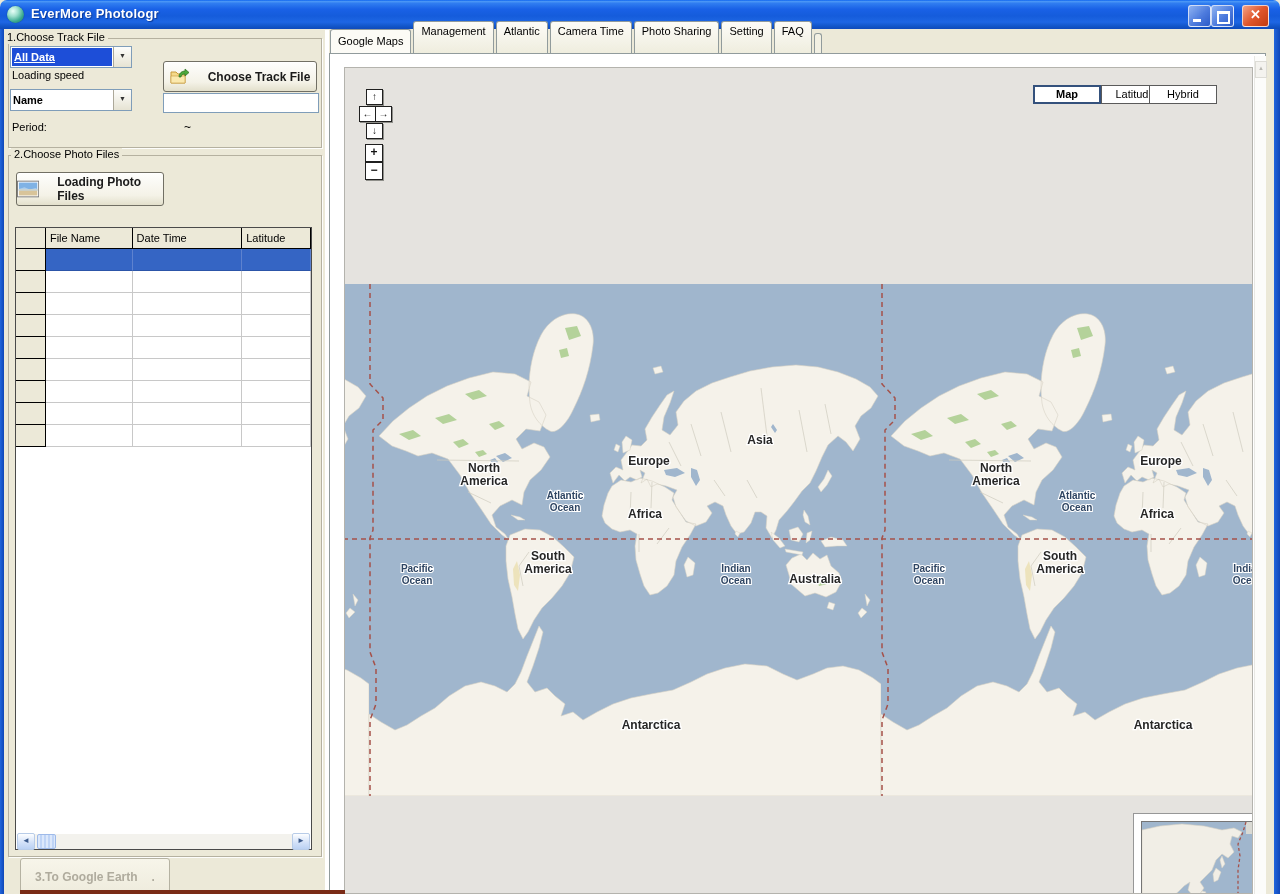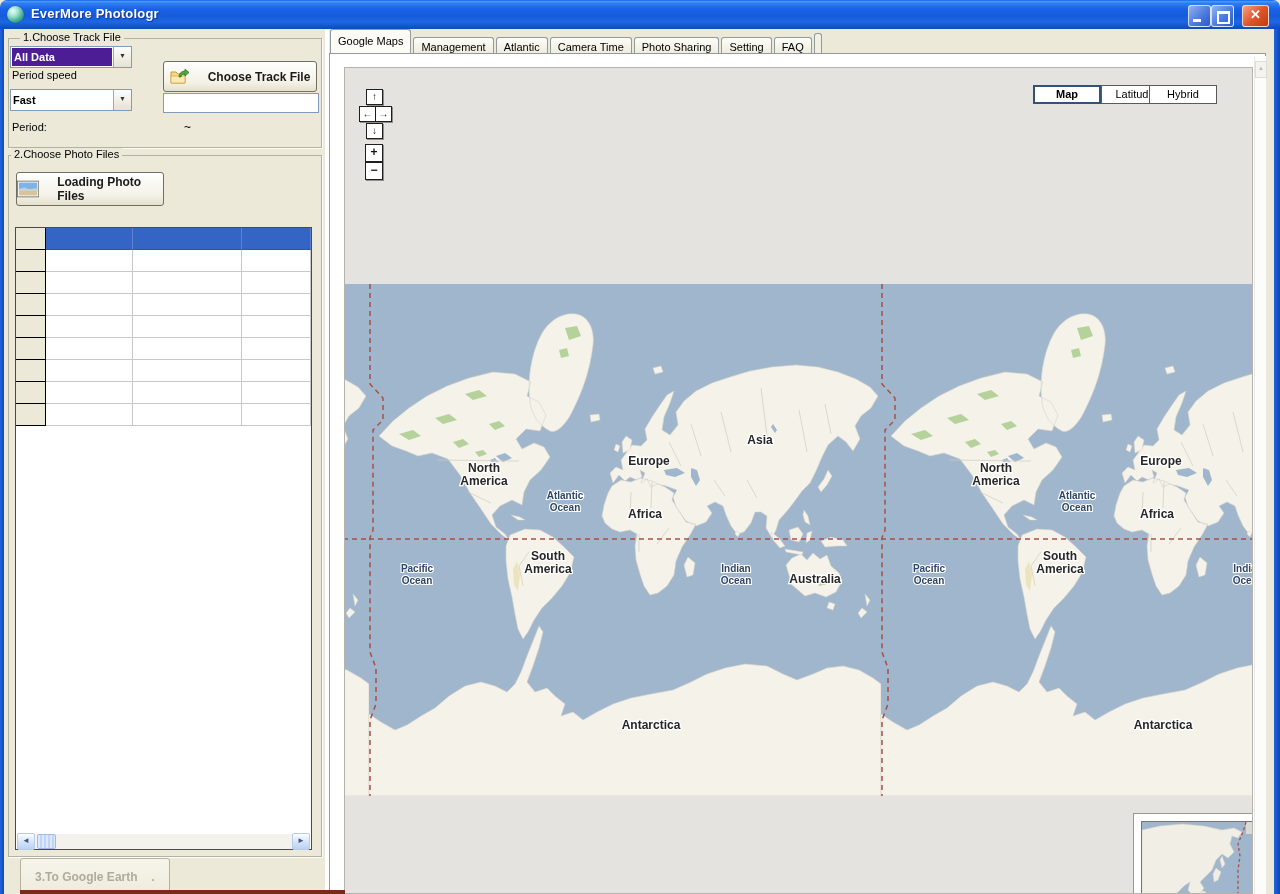--- a/index.html
+++ b/index.html
@@ -31,21 +31,21 @@
   .glyph-max{position:absolute;left:5px;top:5px;width:9px;height:8px;border:2px solid #fff;border-top-width:3px;}
   .win-border{top:29px;height:865px;background:linear-gradient(90deg,#2065DC,#0F47B8);}
   .wb-left{left:0;width:4px;}
   .wb-right{left:1274px;width:6px;}
 
   
   .groupbox{border:1px solid #B5B1A0;box-shadow:1px 1px 0 rgba(255,255,255,.9);}
   .grouplabel{background:#ECE9D8;padding:0 3px;font-size:11px;line-height:13px;}
   .combo{height:20px;border:1px solid #7F9DB9;background:#fff;display:flex;}
   .combo .val{flex:1;line-height:18px;padding:1px 2px;font-weight:bold;font-size:11px;white-space:nowrap;overflow:hidden;}
-  .combo .val.sel{background:#4c1d95;color:#fff;margin:1px;line-height:16px;}
+  .combo .val.sel{background:#1d4ed8;color:#fff;margin:1px;line-height:16px;text-decoration:underline;}
   .combo .drop{width:17px;background:linear-gradient(#FDFDFB,#E6E3D3);border-left:1px solid #ACA899;
     text-align:center;line-height:18px;font-size:7px;color:#333;}
   .xp-btn{border:1px solid #716F64;border-radius:3px;
     background:linear-gradient(180deg,#FEFEFD 0%,#F4F2E7 70%,#E3E0CC 100%);
     display:flex;align-items:center;justify-content:center;gap:18px;
     font-weight:bold;font-size:12px;color:#1a1a1a;box-shadow:inset 0 1px 0 #fff;}
   .textfield{border:1px solid #7F9DB9;background:#fff;}
   .small-label{font-size:11px;}
 
   
@@ -69,21 +69,21 @@
 
   .ge-btn{border:1px solid #B5B2A2;border-radius:3px;background:linear-gradient(180deg,#F7F5EA,#EEEBDC);
     color:#AFAB9D;font-weight:bold;font-size:12px;display:flex;align-items:center;justify-content:center;}
   .red-strip{background:#7A2B16;}
 
   
   .tabpage{left:329px;top:53px;width:937px;height:841px;background:#fff;
     border:1px solid #919B9C;border-bottom:none;box-sizing:border-box;}
   .tabs{left:330px;top:30px;height:23px;display:flex;align-items:flex-end;}
   .tab{box-sizing:border-box;border:1px solid #919B9C;border-bottom:none;border-radius:3px 3px 0 0;
-    height:16px;line-height:19px;text-align:center;font-size:11px;padding:0 7px;
+    height:32px;line-height:19px;text-align:center;font-size:11px;padding:0 7px;
     background:linear-gradient(#FDFCF8,#EFEDDE);margin-right:2px;}
   .tab.active{height:24px;line-height:23px;background:#FCFBF6;position:relative;z-index:3;font-weight:normal;}
   .tab-stub{width:8px;height:20px;box-sizing:border-box;border:1px solid #919B9C;border-bottom:none;
     border-radius:3px 3px 0 0;background:#F2F0E3;}
 
   
   .vsb{left:1254px;top:56px;width:11px;height:838px;background:#FCFCFA;border-left:1px solid #E8E8E4;}
   .vsb-btn{left:1255px;top:61px;width:10px;height:15px;background:#F4F3EF;border:1px solid #DDDCD6;
     color:#B9B8B2;font-size:6px;text-align:center;line-height:13px;}
 
@@ -119,31 +119,31 @@
     </div>
   <div class="abs winbtn btn-max">
       <span class="glyph-max"></span>
     </div>
   <div class="abs winbtn btn-close">✕</div>
 </div>
 <div class="abs win-border wb-left"></div>
 <div class="abs win-border wb-right"></div>
 
 <div class="abs groupbox" style="left:8px;top:38px;width:312px;height:108px;"></div>
-<div class="abs grouplabel" style="left:20px;top:31px;">1.Choose Track File</div>
+<div class="abs grouplabel" style="left:4px;top:31px;">1.Choose Track File</div>
 
 <div class="abs combo" style="left:10px;top:46px;width:120px;">
   <span class="val sel">All Data</span>
   <span class="drop">▼</span>
 </div>
 
-<div class="abs small-label" style="left:12px;top:69px;">Period speed</div>
+<div class="abs small-label" style="left:12px;top:69px;">Loading speed</div>
 
 <div class="abs combo" style="left:10px;top:89px;width:120px;">
-  <span class="val">Fast</span>
+  <span class="val">Name</span>
   <span class="drop">▼</span>
 </div>
 
 <div class="abs xp-btn" style="left:163px;top:61px;width:152px;height:29px;">
   <svg width="20" height="17" viewBox="0 0 20 17">
     <path d="M1,6 L1,15 L15,15 L15,6 L8,6 L6,4 L1,4 Z" fill="#F5D98A" stroke="#C89B3C" stroke-width="1"></path>
     <path d="M1,8 L15,8 L15,15 L1,15 Z" fill="#FBE9AE" stroke="#C89B3C" stroke-width=".6"></path>
     <path d="M9,9 C9,5 12,3 15,3 L15,1 L19,4.5 L15,8 L15,6 C13,6 11,7 11,9 Z" fill="#4CA83D" stroke="#2C7020" stroke-width=".7"></path>
   </svg>
   <span>Choose Track File</span>
@@ -162,20 +162,26 @@
     <rect x="0.5" y="0.5" width="23" height="17" fill="#fff" stroke="#777" stroke-width="1"></rect>
     <rect x="2" y="2" width="20" height="9" fill="#7FB2E5"></rect>
     <rect x="2" y="9" width="20" height="7" fill="#D8C49A"></rect>
     <path d="M2,9 L8,7 L14,9.5 L20,8 L22,9 L22,11 L2,11 Z" fill="#BFD8EE" opacity=".7"></path>
   </svg>
   <span>Loading Photo Files</span>
 </div>
 
 <div class="abs grid" style="left:15px;top:227px;width:297px;height:623px;box-sizing:border-box;">
   <div id="grid-body">
+      <div class="grow">
+        <div class="gcell ghead" style="width: 30px;"></div>
+        <div class="gcell ghead" style="width: 87px;">File Name</div>
+        <div class="gcell ghead" style="width: 110px;">Date Time</div>
+        <div class="gcell ghead" style="width: 69px;">Latitude</div>
+      </div>
       <div class="grow">
         <div class="gcell grhdr" style="width: 30px;"></div>
         <div class="gcell gdata selrow" style="width: 87px;"></div>
         <div class="gcell gdata selrow" style="width: 110px;"></div>
         <div class="gcell gdata selrow" style="width: 69px;"></div>
       </div>
       <div class="grow">
         <div class="gcell grhdr" style="width: 30px;"></div>
         <div class="gcell gdata" style="width: 87px;"></div>
         <div class="gcell gdata" style="width: 110px;"></div>

